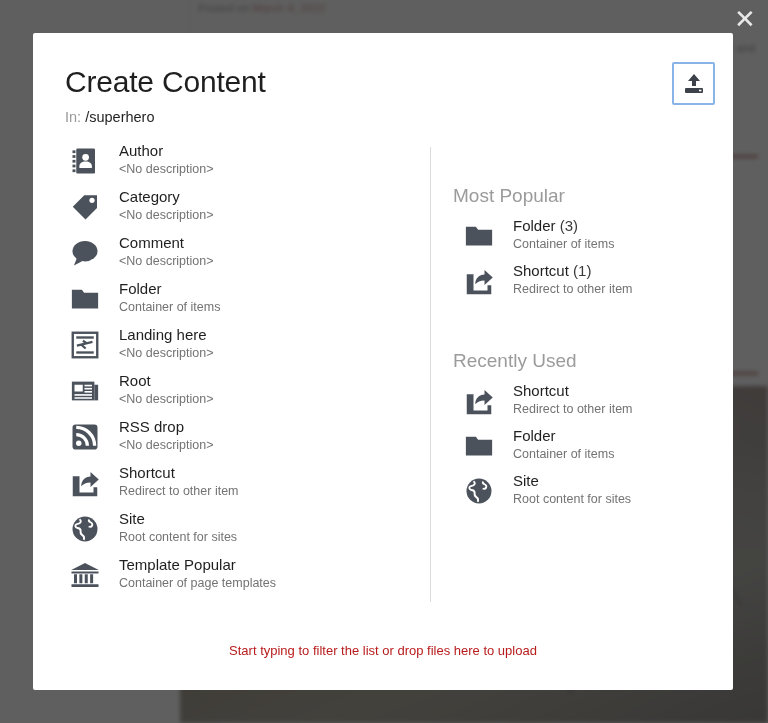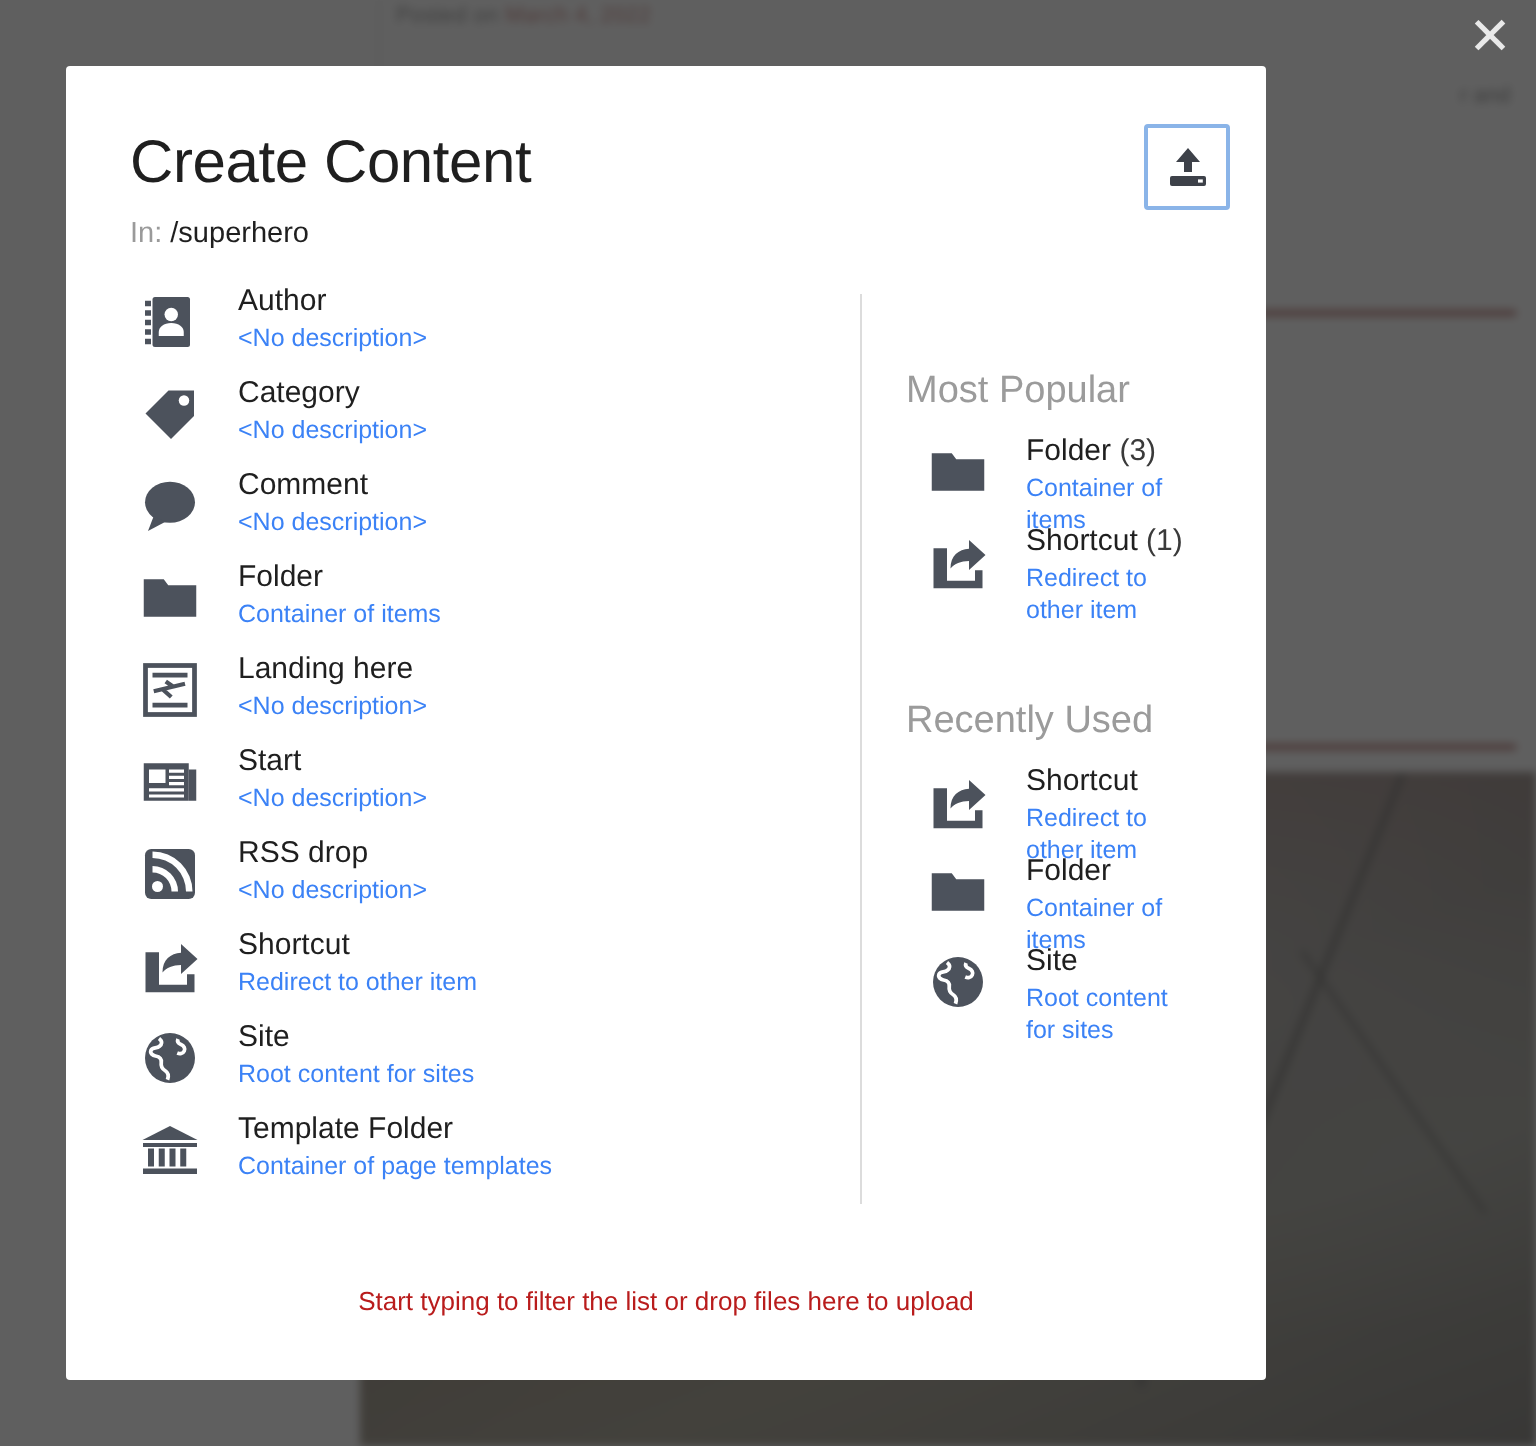--- a/index.html
+++ b/index.html
@@ -89,21 +89,21 @@
     font-weight: 300;
     line-height: 1;
     cursor: pointer;
     font-family: "DejaVu Sans", sans-serif;
   }
 
   
   #modal {
     position: absolute;
     left: 33px; top: 33px;
-    width: 600px; height: 657px;
+    width: 700px; height: 657px;
     background: #ffffff;
     border-radius: 2px;
     padding: 0;
   }
   .modal-inner {
     position: relative;
     height: 100%;
     padding: 32px 32px 0 32px;
   }
 
@@ -177,21 +177,21 @@
   }
   .item .txt { padding-top: 1px; }
   .item .name {
     font-size: 15px;
     color: #1f1f1f;
     line-height: 17px;
   }
   .item .name .count { color: #3a3a3a; }
   .item .desc {
     font-size: 12.5px;
-    color: #3b82f6;
+    color: #737373;
     line-height: 16px;
     margin-top: 1px;
   }
 
   .group-title {
     font-size: 19px;
     color: #9b9b9b;
     font-weight: 400;
     margin-bottom: 9px;
     margin-top: 44px;
@@ -340,21 +340,21 @@
               <rect x="19.5" y="7" width="3" height="12.5"></rect>
               <rect x="3.6" y="7" width="6.6" height="5.4" fill="#ffffff"></rect>
               <rect x="11.6" y="7" width="6" height="1.3" fill="#ffffff"></rect>
               <rect x="11.6" y="9.5" width="6" height="1.3" fill="#ffffff"></rect>
               <rect x="11.6" y="12" width="6" height="1.3" fill="#ffffff"></rect>
               <rect x="3.6" y="14.5" width="14" height="1.3" fill="#ffffff"></rect>
               <rect x="3.6" y="17" width="14" height="1.2" fill="#ffffff"></rect>
             </svg>
           </span>
           <span class="txt">
-            <span class="name">Start</span>
+            <span class="name">Root</span>
             <span class="desc" style="display:block">&lt;No description&gt;</span>
           </span>
         </div>
 
         <div class="item">
           <span class="ico">
             <svg width="30" height="30" viewBox="0 0 24 24" fill="currentColor">
               <rect x="2" y="2" width="20" height="20" rx="2.5"></rect>
               <circle cx="7" cy="17" r="2.2" fill="#ffffff"></circle>
               <path d="M5 11.4 a7.6 7.6 0 0 1 7.6 7.6 h2.6 A10.2 10.2 0 0 0 5 8.8 z" fill="#ffffff"></path>
@@ -400,21 +400,21 @@
               <path d="M12 2.4 L23 8 H1 z"></path>
               <rect x="1.2" y="9.2" width="21.6" height="1.6"></rect>
               <rect x="3.2" y="11.4" width="2.4" height="7.2"></rect>
               <rect x="7.5" y="11.4" width="2.4" height="7.2"></rect>
               <rect x="11.8" y="11.4" width="2.4" height="7.2"></rect>
               <rect x="16.1" y="11.4" width="2.4" height="7.2"></rect>
               <rect x="1.2" y="19.4" width="21.6" height="2.2"></rect>
             </svg>
           </span>
           <span class="txt">
-            <span class="name">Template Folder</span>
+            <span class="name">Template Popular</span>
             <span class="desc" style="display:block">Container of page templates</span>
           </span>
         </div>
 
       </div>
 
       <div class="divider"></div>
 
       <div class="col-right">
 

